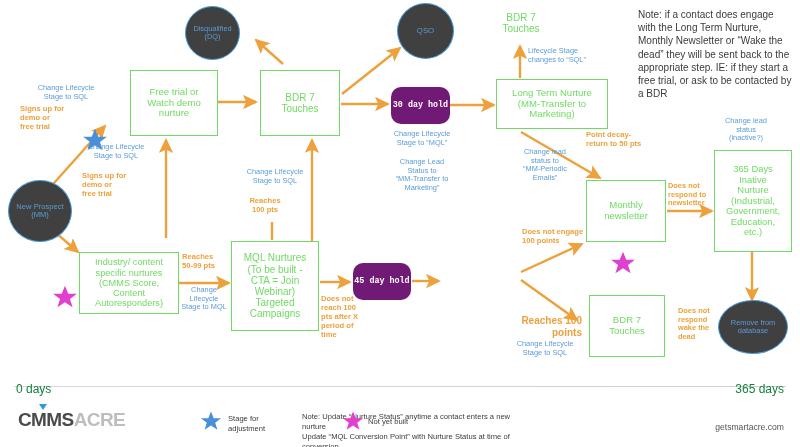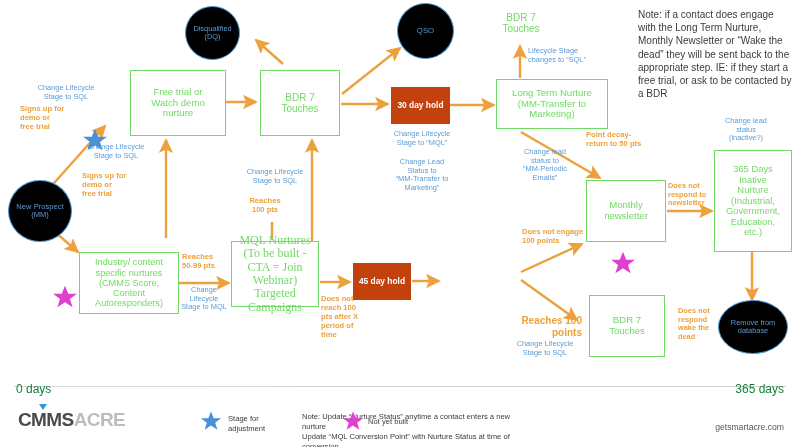--- a/index.html
+++ b/index.html
@@ -10,22 +10,22 @@
     overflow:hidden;
     position:relative;
   }
   #canvas{position:absolute;left:0;top:0;width:800px;height:447px;}
   svg.edges{position:absolute;left:0;top:0;width:800px;height:447px;pointer-events:none;}
 
   
   .node{position:absolute;box-sizing:border-box;display:flex;align-items:center;
         justify-content:center;text-align:center;line-height:1.12;}
   .box{border:1.6px solid #6fdb62;background:#ffffff;color:#6fdb62;}
-  .pill{background:#c2410c;color:#ffffff;border-radius:0;font-weight:600;}
-  .circle{border:1.6px solid #4a9ad4;border-radius:50%;background:#000000;color:#5b9bd5;}
+  .pill{background:#701a75;color:#ffffff;border-radius:10px;font-weight:600;font-family:Liberation Mono, monospace;}
+  .circle{border:1.6px solid #4a9ad4;border-radius:50%;background:#404040;color:#5b9bd5;}
 
   
   .lbl{position:absolute;text-align:center;line-height:1.18;}
   .lbl.blue{color:#5b9bd5;}
   .lbl.orange{color:#eda13c;font-weight:700;}
   .note{position:absolute;color:#3b3b3b;line-height:1.32;text-align:left;}
 
   
   .divider{position:absolute;left:14px;top:386px;width:772px;height:1px;
            background:linear-gradient(to right,#d8d8d8,#cfcfcf);}
@@ -103,21 +103,21 @@
 (DQ)</span>
   </div>
   <div class="node circle" style="left:397px;top:3px;width:57px;height:56px;font-size:7.8px;">
     <span style="white-space:pre-line">QSO</span>
   </div>
   <div class="node circle" style="left:718px;top:300px;width:70px;height:54px;font-size:7.4px;">
     <span style="white-space:pre-line">Remove from
 database</span>
   </div>
 
-  <div class="node box" style="left:130px;top:70px;width:96px;height:66px;font-size:9.6px;">
+  <div class="node box" style="left:130px;top:70px;width:88px;height:66px;font-size:9.6px;">
     <span style="white-space:pre-line">Free trial or
 Watch demo
 nurture</span>
   </div>
   <div class="node box" style="left:260px;top:70px;width:80px;height:66px;font-size:10px;">
     <span style="white-space:pre-line">BDR 7
 Touches</span>
   </div>
   <div class="node" style="left:490px;top:6px;width:62px;height:34px;color:#6fdb62;font-size:10px;">
     <span style="white-space:pre-line">BDR 7
@@ -131,21 +131,21 @@
 (MM-Transfer to
 Marketing)</span>
   </div>
   <div class="node box" style="left:79px;top:252px;width:100px;height:62px;font-size:9.2px;">
     <span style="white-space:pre-line">Industry/ content
 specific nurtures
 (CMMS Score,
 Content
 Autoresponders)</span>
   </div>
-  <div class="node box" style="left:231px;top:241px;width:88px;height:66px;font-size:12px;font-family:Liberation Serif, serif;">
+  <div class="node box" style="left:231px;top:241px;width:88px;height:90px;font-size:10px;">
     <span style="white-space:pre-line">MQL Nurtures
 (To be built -
 CTA = Join
 Webinar)
 Targeted
 Campaigns</span>
   </div>
   <div class="node pill" style="left:353px;top:263px;width:58px;height:37px;font-size:8.4px;">
     <span style="white-space:pre-line">45 day hold</span>
   </div>

